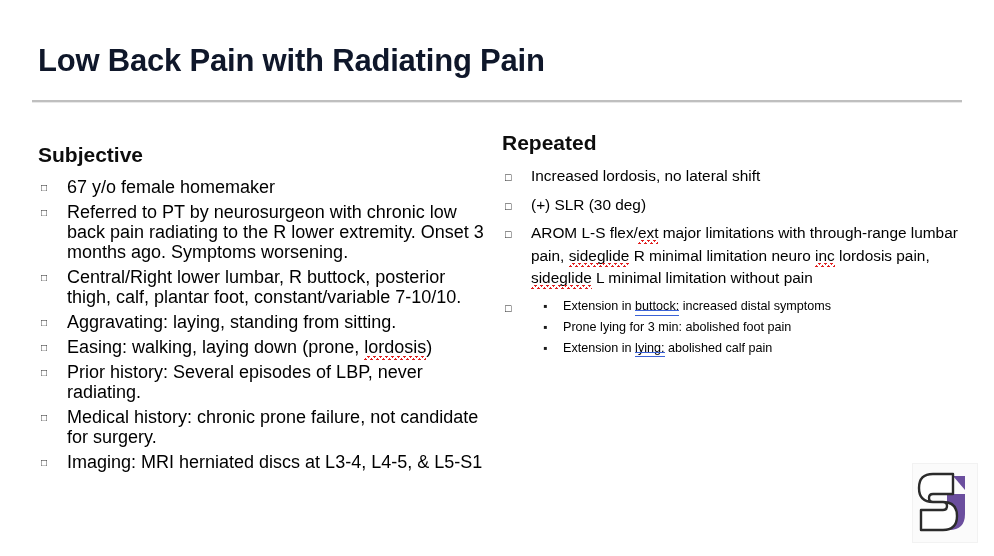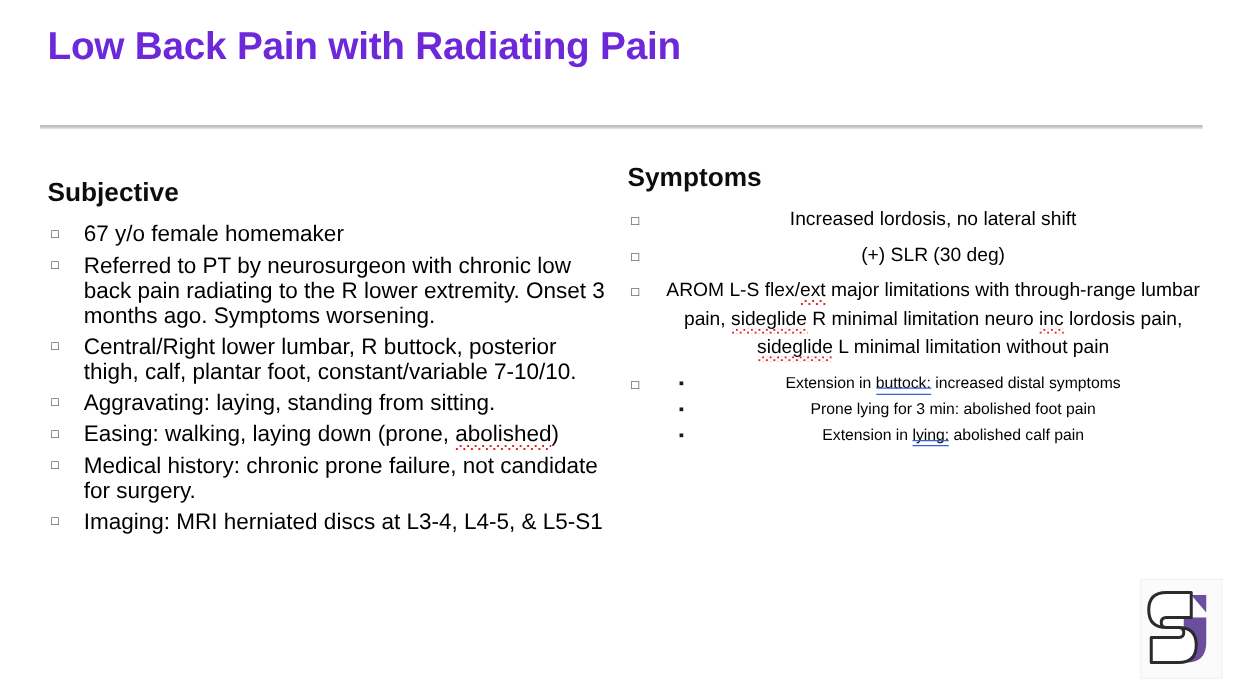--- a/index.html
+++ b/index.html
@@ -20,25 +20,25 @@
   .slide {
     position: absolute;
     inset: 0;
     background: #ffffff;
   }
 
   
   .slide-title {
     position: absolute;
     left: 38px;
-    top: 19px;
+    top: 43px;
     font-size: 31px;
     font-weight: bold;
     letter-spacing: -0.2px;
-    color: #6d28d9;
+    color: #0f172a;
     white-space: nowrap;
   }
 
   .title-rule {
     position: absolute;
     left: 32px;
     top: 100px;
     width: 930px;
     height: 2px;
     background: #bfbfbf;
@@ -89,21 +89,20 @@
   }
   .col-subjective ul.bullets > li:before {
     top: 1px;
     font-size: 10px;
   }
 
   
   .col-objective ul.bullets > li {
     font-size: 15.4px;
     line-height: 22.5px;
-    text-align: center;
   }
   .col-objective ul.bullets > li:before {
     top: 1px;
     font-size: 10.5px;
   }
   .col-objective ul.bullets > li.tight { margin-bottom: 6px; }
 
   
   ul.subbullets {
     list-style: none;
@@ -191,33 +190,36 @@
       <li>
         <span>Referred to PT by neurosurgeon with chronic low back pain radiating to the R lower extremity.  Onset 3 months ago.  Symptoms worsening.</span>
       </li>
       <li>
         <span>Central/Right lower lumbar, R buttock, posterior thigh, calf, plantar foot, constant/variable 7-10/10.</span>
       </li>
       <li>
         <span>Aggravating: laying, standing from sitting.</span>
       </li>
       <li>
-        <span>Easing: walking, laying down (prone, </span><span class="sp">abolished</span><span>)</span>
+        <span>Easing: walking, laying down (prone, </span><span class="sp">lordosis</span><span>)</span>
+      </li>
+      <li>
+        <span>Prior history: Several episodes of LBP, never radiating.</span>
       </li>
       <li>
         <span>Medical history: chronic prone failure, not candidate for surgery.</span>
       </li>
       <li>
         <span>Imaging: MRI herniated discs at L3-4, L4-5, &amp; L5-S1</span>
       </li>
     </ul>
   </div>
 
   <div class="col col-objective">
-    <div class="col-heading">Symptoms</div>
+    <div class="col-heading">Repeated</div>
 
     <ul class="bullets">
       <li class="tight">
         <span>Increased lordosis, no lateral shift</span>
       </li>
       <li class="tight">
         <span>(+) SLR (30 deg)</span>
       </li>
       <li class="tight">
         <span>AROM L-S flex/</span><span class="sp">ext</span><span> major limitations with through-range lumbar pain, </span><span class="sp">sideglide</span><span> R minimal limitation neuro </span><span class="sp">inc</span><span> lordosis pain, </span><span class="sp">sideglide</span><span> L minimal limitation without pain</span>

